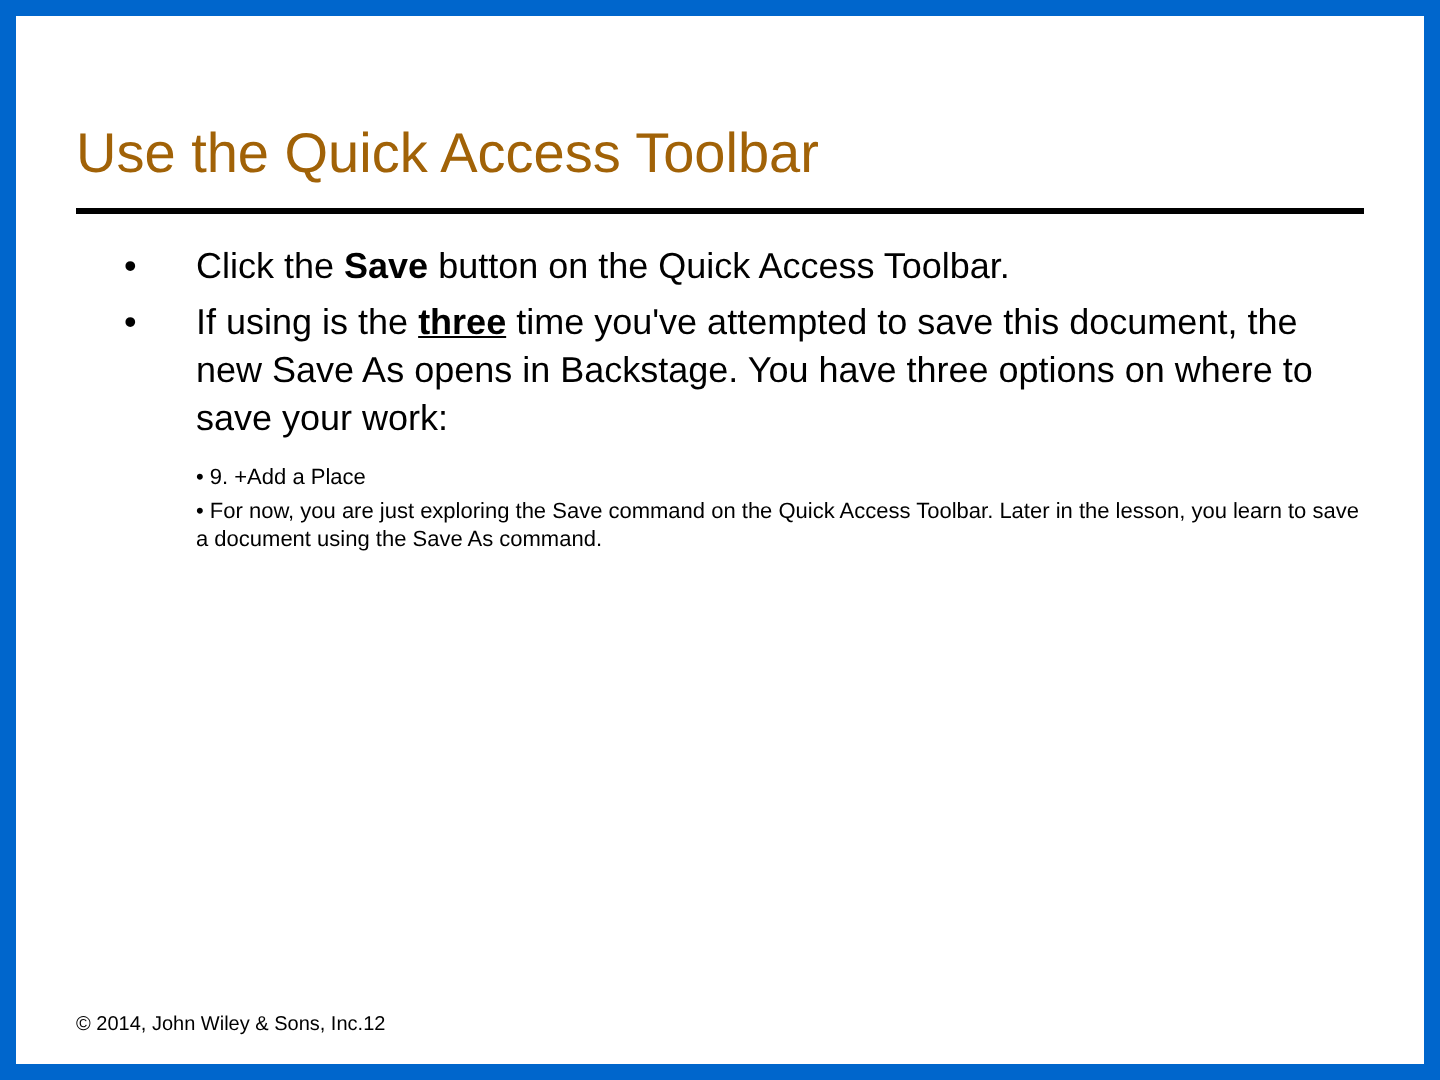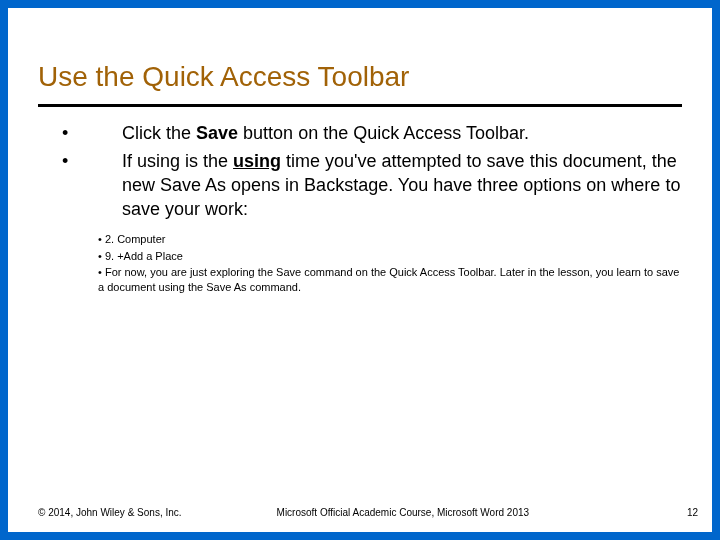--- a/index.html
+++ b/index.html
@@ -48,42 +48,40 @@
     width: 60px;
     flex: 0 0 60px;
     text-align: left;
     padding-left: 24px;
     box-sizing: border-box;
     font-size: 18px;
     line-height: 1.35;
   }
   .txt {
     flex: 1;
-    margin-left: 24px;
   }
   .sub {
     margin-top: 10px;
     margin-left: 60px;
     font-size: 11px;
     line-height: 1.35;
     color: #000;
   }
   .sub .srow {
     margin-bottom: 2px;
   }
   .footer {
     position: absolute;
     left: 30px;
-    right: 14px;
+    right: 40px;
     bottom: 14px;
     font-size: 10px;
     color: #000;
     display: flex;
     align-items: baseline;
-    gap: 45px;
   }
   .footer .f-left { flex: 0 0 auto; }
   .footer .f-mid  { flex: 1 1 auto; text-align: left; padding-left: 50px; }
   .footer .f-right{ flex: 0 0 auto; text-align: center; }
   .bold { font-weight: bold; }
   .uline { text-decoration: underline; }
 </style>
 </head>
 <body>
 
@@ -98,32 +96,30 @@
       <div class="row">
         <div class="dot">•</div>
         <div class="txt">
           <span>Click the </span><span class="bold">Save</span><span> button on the Quick Access Toolbar.</span>
         </div>
       </div>
 
       <div class="row">
         <div class="dot">•</div>
         <div class="txt">
-          <span>If using is the </span><span class="bold uline">using</span><span> time you've attempted to save this document, the new Save As opens in Backstage. You have three options on where to save your work:</span>
+          <span>If using is the </span><span class="bold uline">three</span><span> time you've attempted to save this document, the new Save As opens in Backstage. You have three options on where to save your work:</span>
         </div>
       </div>
 
     </div>
 
     <div class="sub">
-      <div class="srow">• 2.  Computer</div>
       <div class="srow">• 9.  +Add a Place</div>
       <div class="srow">• For now, you are just exploring the Save command on the Quick Access Toolbar. Later in the lesson, you learn to save a document using the Save As command.</div>
     </div>
   </div>
 
   <div class="footer">
     <span class="f-left">© 2014, John Wiley &amp; Sons, Inc.</span>
-    <span class="f-mid">Microsoft Official Academic Course, Microsoft Word 2013</span>
     <span class="f-right">12</span>
   </div>
 
 </div>
 
 </body></html>

